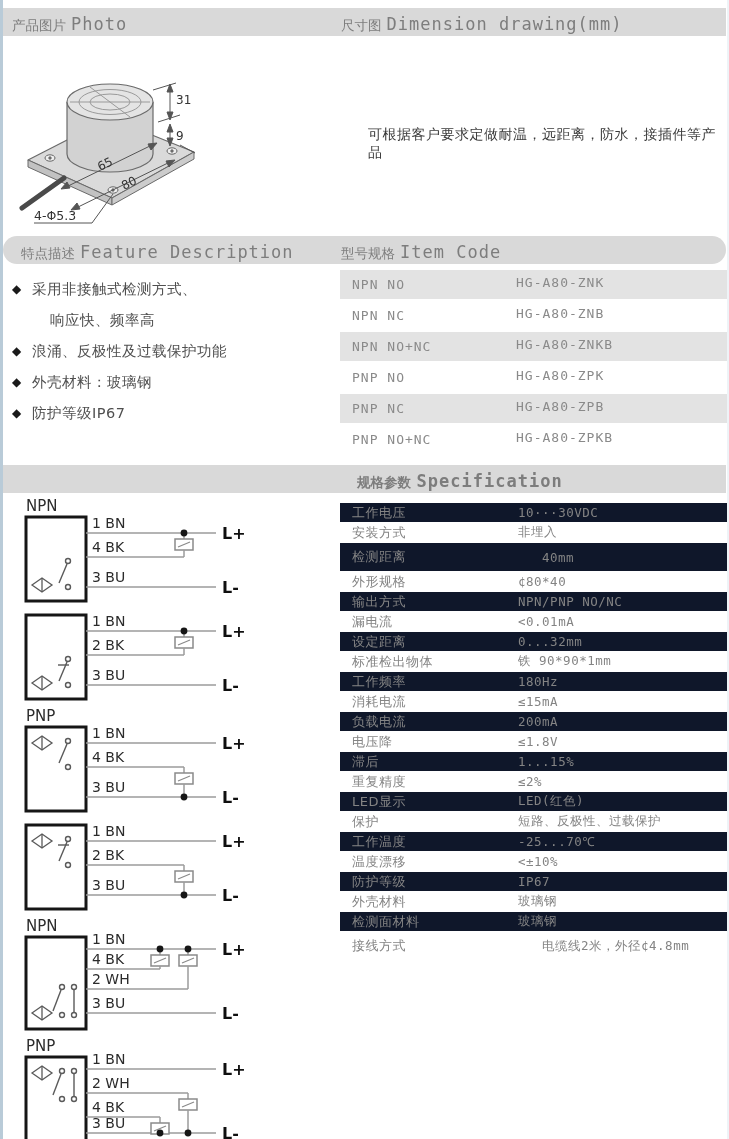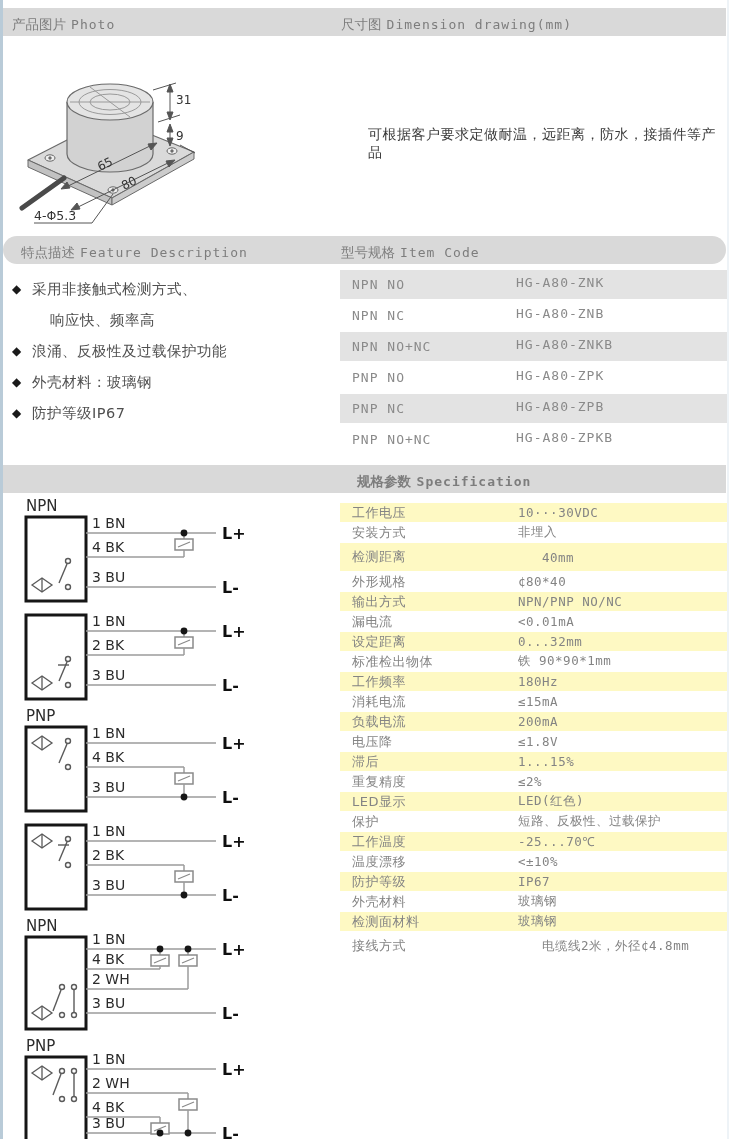--- a/index.html
+++ b/index.html
@@ -6,21 +6,21 @@
   html,body { background:#fff; }
   .page { position:relative; width:729px; height:1139px; background:#ffffff;
           font-family:"DejaVu Sans","Liberation Sans",sans-serif; overflow:hidden; }
   .edge-left  { position:absolute; left:0; top:0; width:3px; height:100%; background:#b9cbd8; }
   .edge-right { position:absolute; right:0; top:0; width:2px; height:100%; background:#eef3f7; }
 
   
   .bar { position:absolute; left:3px; width:723px; height:28px; background:#d9d9d9; }
   .bar-cell { position:absolute; top:6px; white-space:nowrap; }
   .bar .zh { font-size:13.5px; color:#7d7d7d; }
-  .bar .en { font-family:"DejaVu Sans Mono","Liberation Mono",monospace; font-size:13px; color:#7d7d7d; letter-spacing:1px; }
+  .bar .en { font-family:"DejaVu Sans Mono","Liberation Mono",monospace; font-size:17px; color:#7d7d7d; letter-spacing:1px; }
 
   
   .product-svg { position:absolute; left:12px; top:62px; }
   .dim-note { position:absolute; left:368px; top:126px; width:356px; font-size:14px; color:#3a3a3a; letter-spacing:0.5px; }
 
   
   .features { position:absolute; left:10px; top:274px; width:325px; }
   .feat { position:relative; padding-left:22px; font-size:14.5px; color:#4f4f4f; line-height:31px; letter-spacing:0.5px; }
   .feat.indent { padding-left:40px; }
   .feat .b { position:absolute; left:2px; top:0; color:#1a1a1a; font-size:12px; }
@@ -30,21 +30,21 @@
   .ic-row { position:relative; height:29px; margin-bottom:2px; background:#ffffff; }
   .ic-row.gray { background:#e3e3e3; }
   .ic-type, .ic-code { position:absolute; top:7px; font-family:"DejaVu Sans Mono","Liberation Mono",monospace;
                        font-size:13px; color:#8a8a8a; letter-spacing:1px; white-space:nowrap; }
   .ic-type { left:12px; }
   .ic-code { left:176px; top:5px; }
 
   
   .spec-table { position:absolute; left:340px; top:503px; width:387px; }
   .spec-row { display:flex; align-items:center; height:20px; background:#ffffff; border-bottom:1px solid #fff; }
-  .spec-row.gray { background:#fef9c3; }
+  .spec-row.gray { background:#0f172a; }
   .spec-row.tall { height:29px;gap:24px; }
   .spec-label { width:178px; padding-left:12px; font-size:13px; color:#848484; letter-spacing:0.5px; white-space:nowrap; }
   .spec-value { font-family:"DejaVu Sans Mono","Liberation Mono",monospace; font-size:12.5px; color:#848484;
                 letter-spacing:0.5px; white-space:nowrap; }
 
   
   .diagrams { position:absolute; left:12px; top:497px; width:324px; }
   .diagrams svg { display:block; margin-bottom:2px; }
 </style>
 </head>

